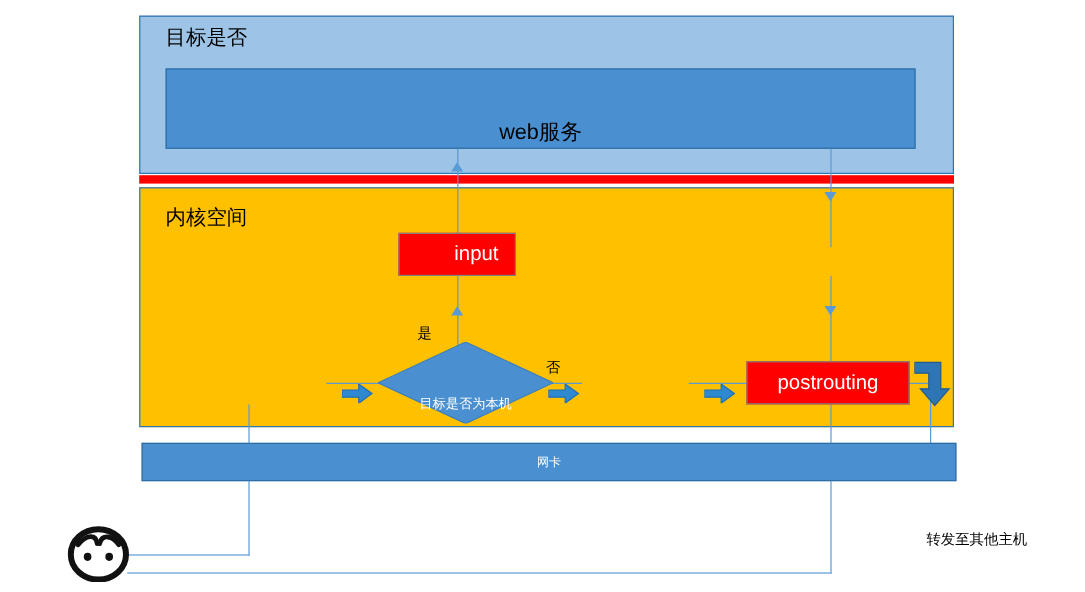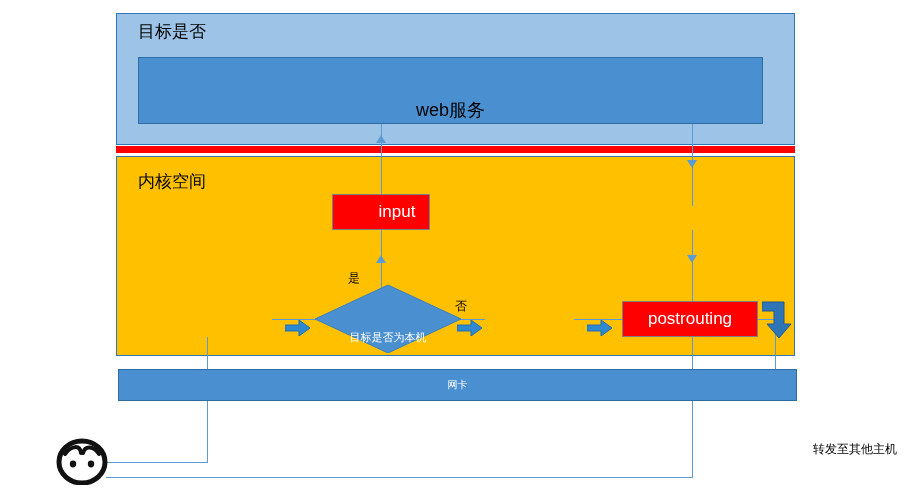--- a/index.html
+++ b/index.html
@@ -79,21 +79,21 @@
   .tri-down{border-left:5px solid transparent;border-right:5px solid transparent;border-top:8px solid #5b9bd5;}
 
   
   .blockarrow{position:absolute;}
 
   
   .edge-label{
     position:absolute;color:#000;font-size:12px;white-space:nowrap;
   }
   .note{
-    position:absolute;color:#000;font-size:12px;white-space:nowrap;margin-left:41px;
+    position:absolute;color:#000;font-size:12px;white-space:nowrap;
   }
 
   
   .face{position:absolute;left:56px;top:437px;width:52px;height:48px;}
 </style>
 </head>
 <body>
 
 <div id="stage">
 

